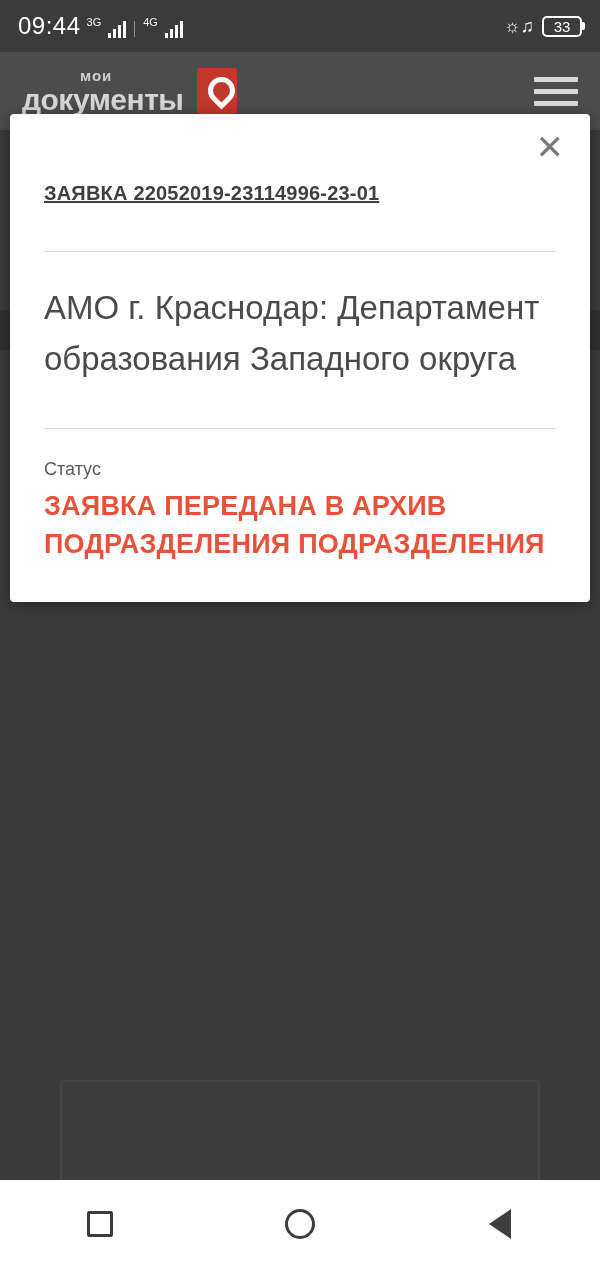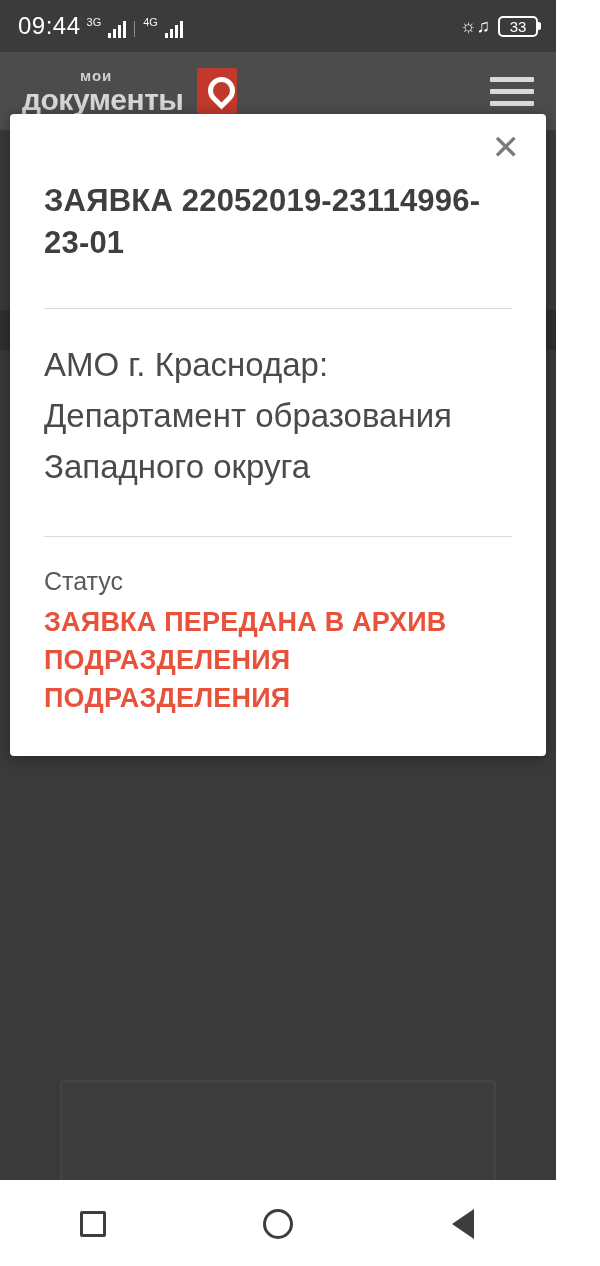--- a/index.html
+++ b/index.html
@@ -5,21 +5,21 @@
   * { box-sizing: border-box; margin: 0; padding: 0; }
   html, body {
     width: 600px;
     height: 1266px;
     background: #ffffff;
     font-family: "Liberation Sans", sans-serif;
     overflow: hidden;
   }
   .phone {
     position: relative;
-    width: 556px;
+    width: 600px;
     height: 1266px;
     background: #ffffff;
     display: flex;
     flex-direction: column;
   }
 
   
   .status-bar {
     height: 52px;
     background: #3b3b3b;
@@ -199,47 +199,48 @@
     right: 26px;
     font-size: 34px;
     line-height: 1;
     color: #7a7a7a;
     background: none;
     border: none;
     cursor: pointer;
     font-family: "Liberation Sans", sans-serif;
   }
   .modal-title {
-    font-size: 31px;
+    font-size: 20px;
     font-weight: bold;
     color: #3f3f3f;
     line-height: 1.35;
     margin: 44px 6px 0 6px;
     letter-spacing: 0.2px;
+    text-decoration: underline;
   }
   .divider {
     height: 1px;
     background: #dcdcdc;
     margin: 44px 6px 0 6px;
   }
   .org-line {
     font-size: 33px;
     color: #4a4a4a;
     line-height: 1.55;
     margin: 30px 6px 0 6px;
   }
   .service-line {
     font-size: 26px;
     font-weight: bold;
     color: #3f3f3f;
     line-height: 1.45;
     margin: 6px 6px 0 6px;
   }
   .status-label {
-    font-size: 25px;
+    font-size: 18px;
     color: #5a5a5a;
     margin: 30px 6px 0 6px;
   }
   .status-value {
     font-size: 27px;
     font-weight: bold;
     line-height: 1.4;
     margin: 8px 6px 0 6px;
     letter-spacing: 0.2px;
   }

